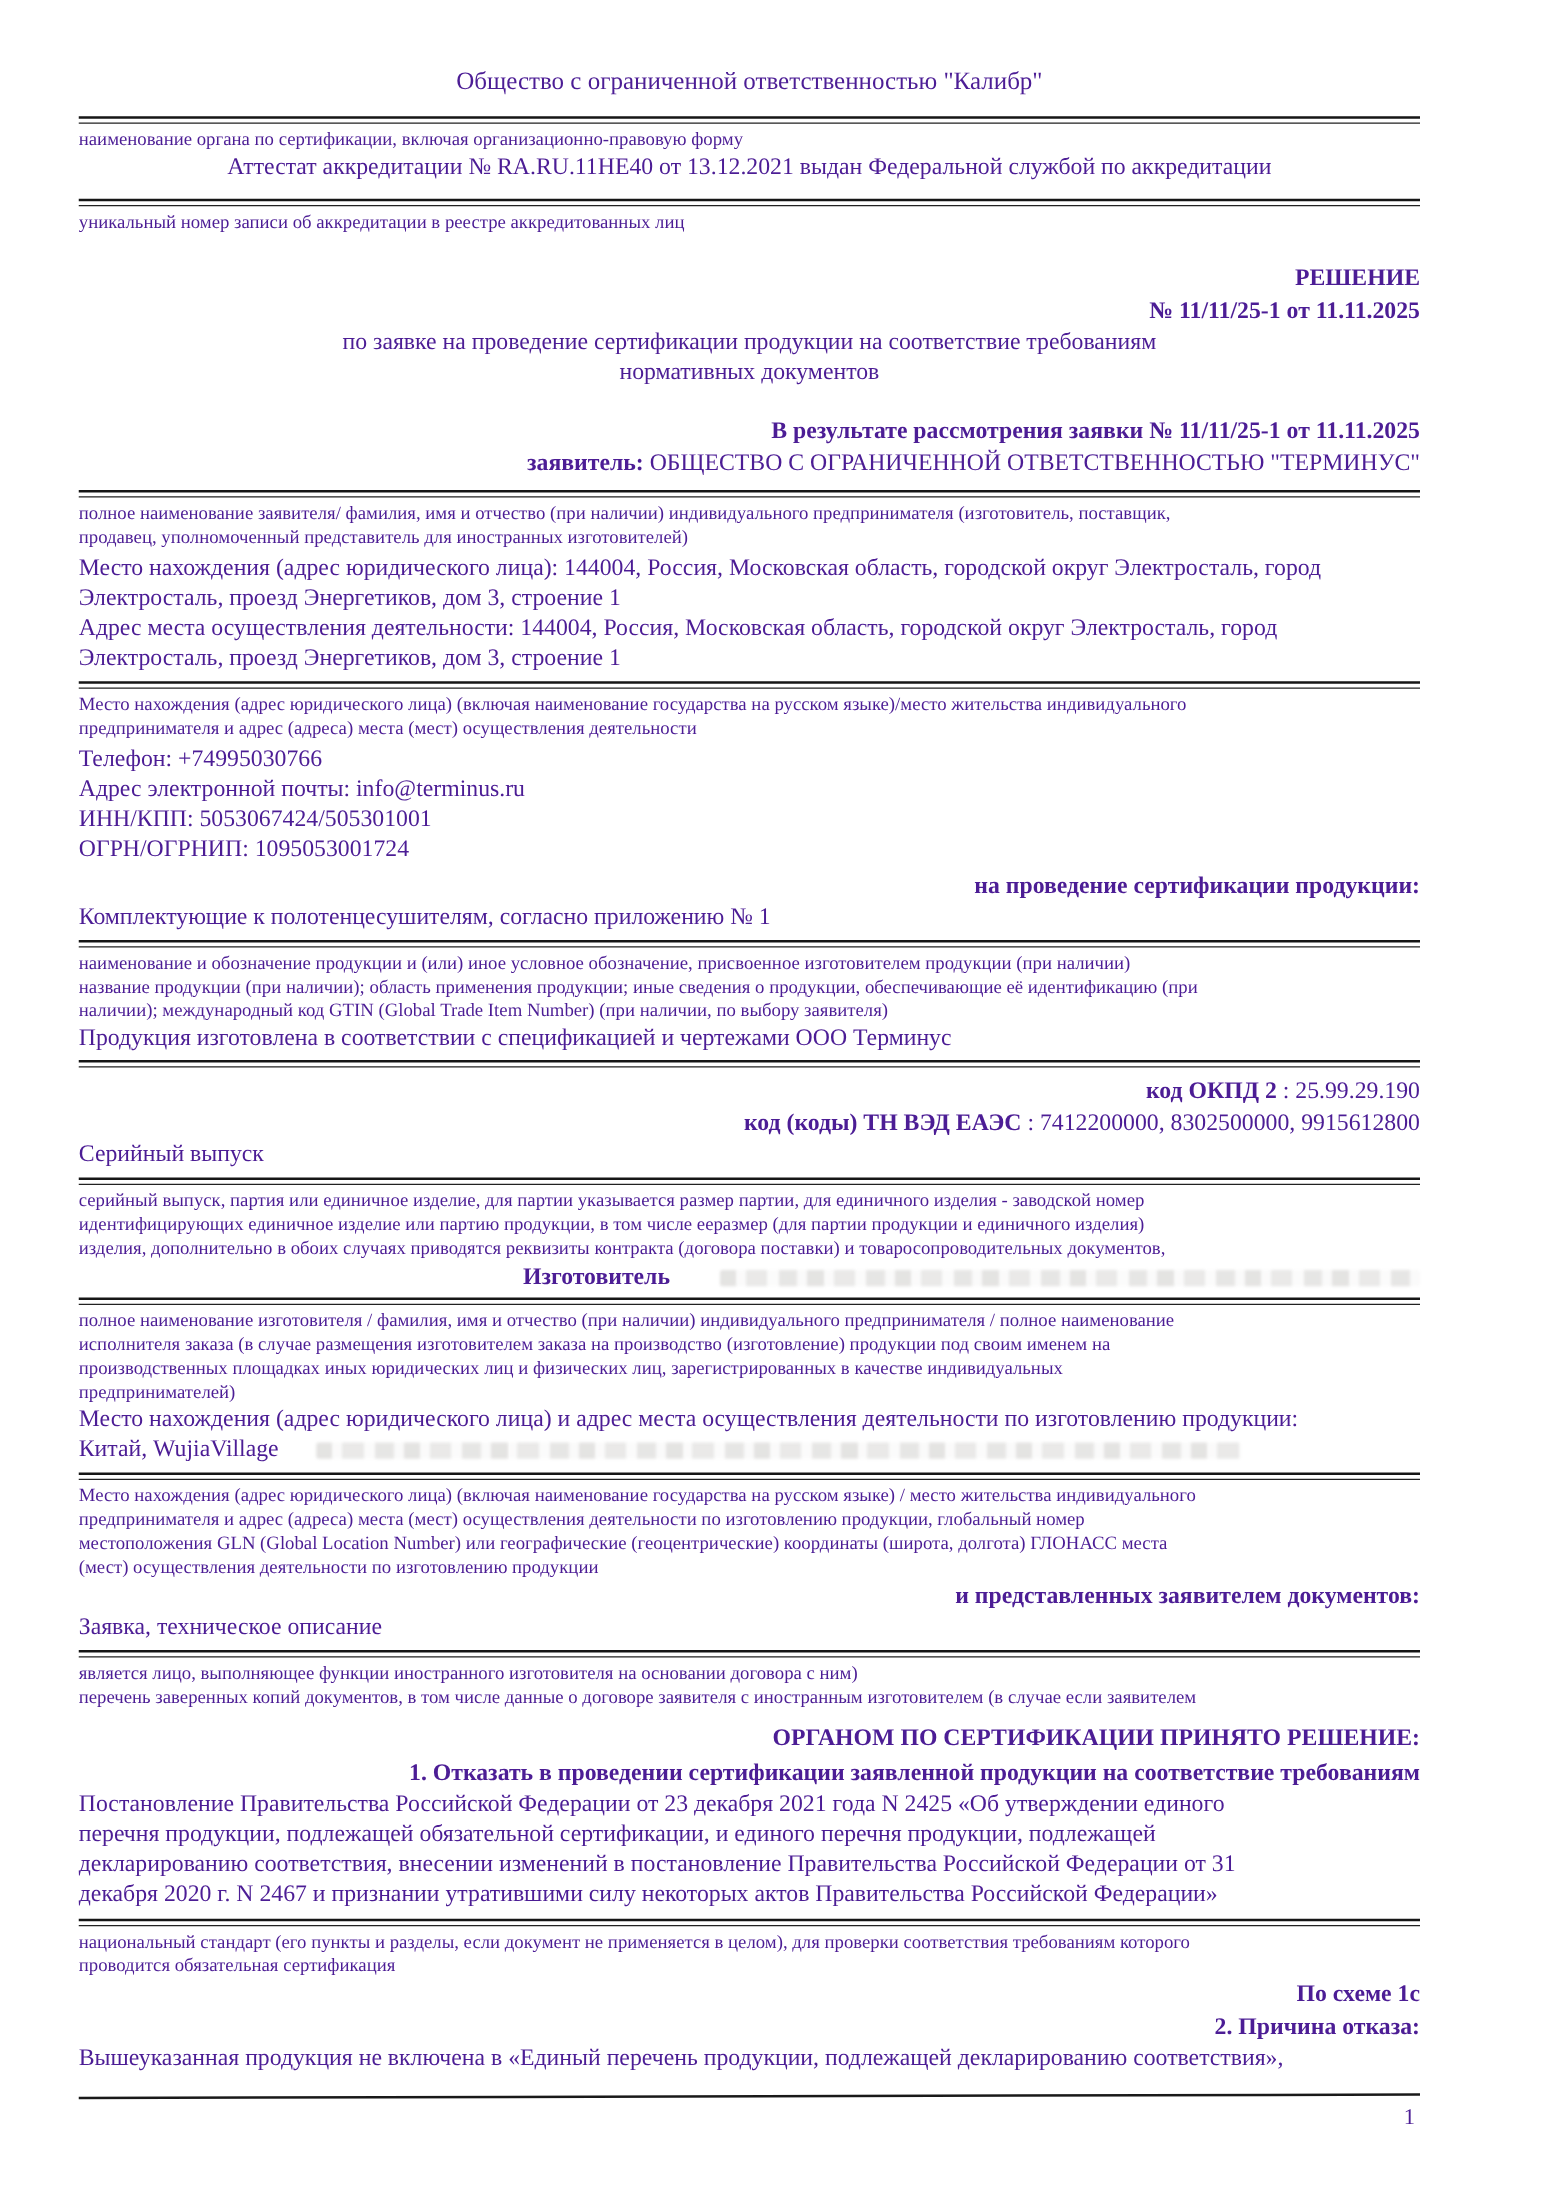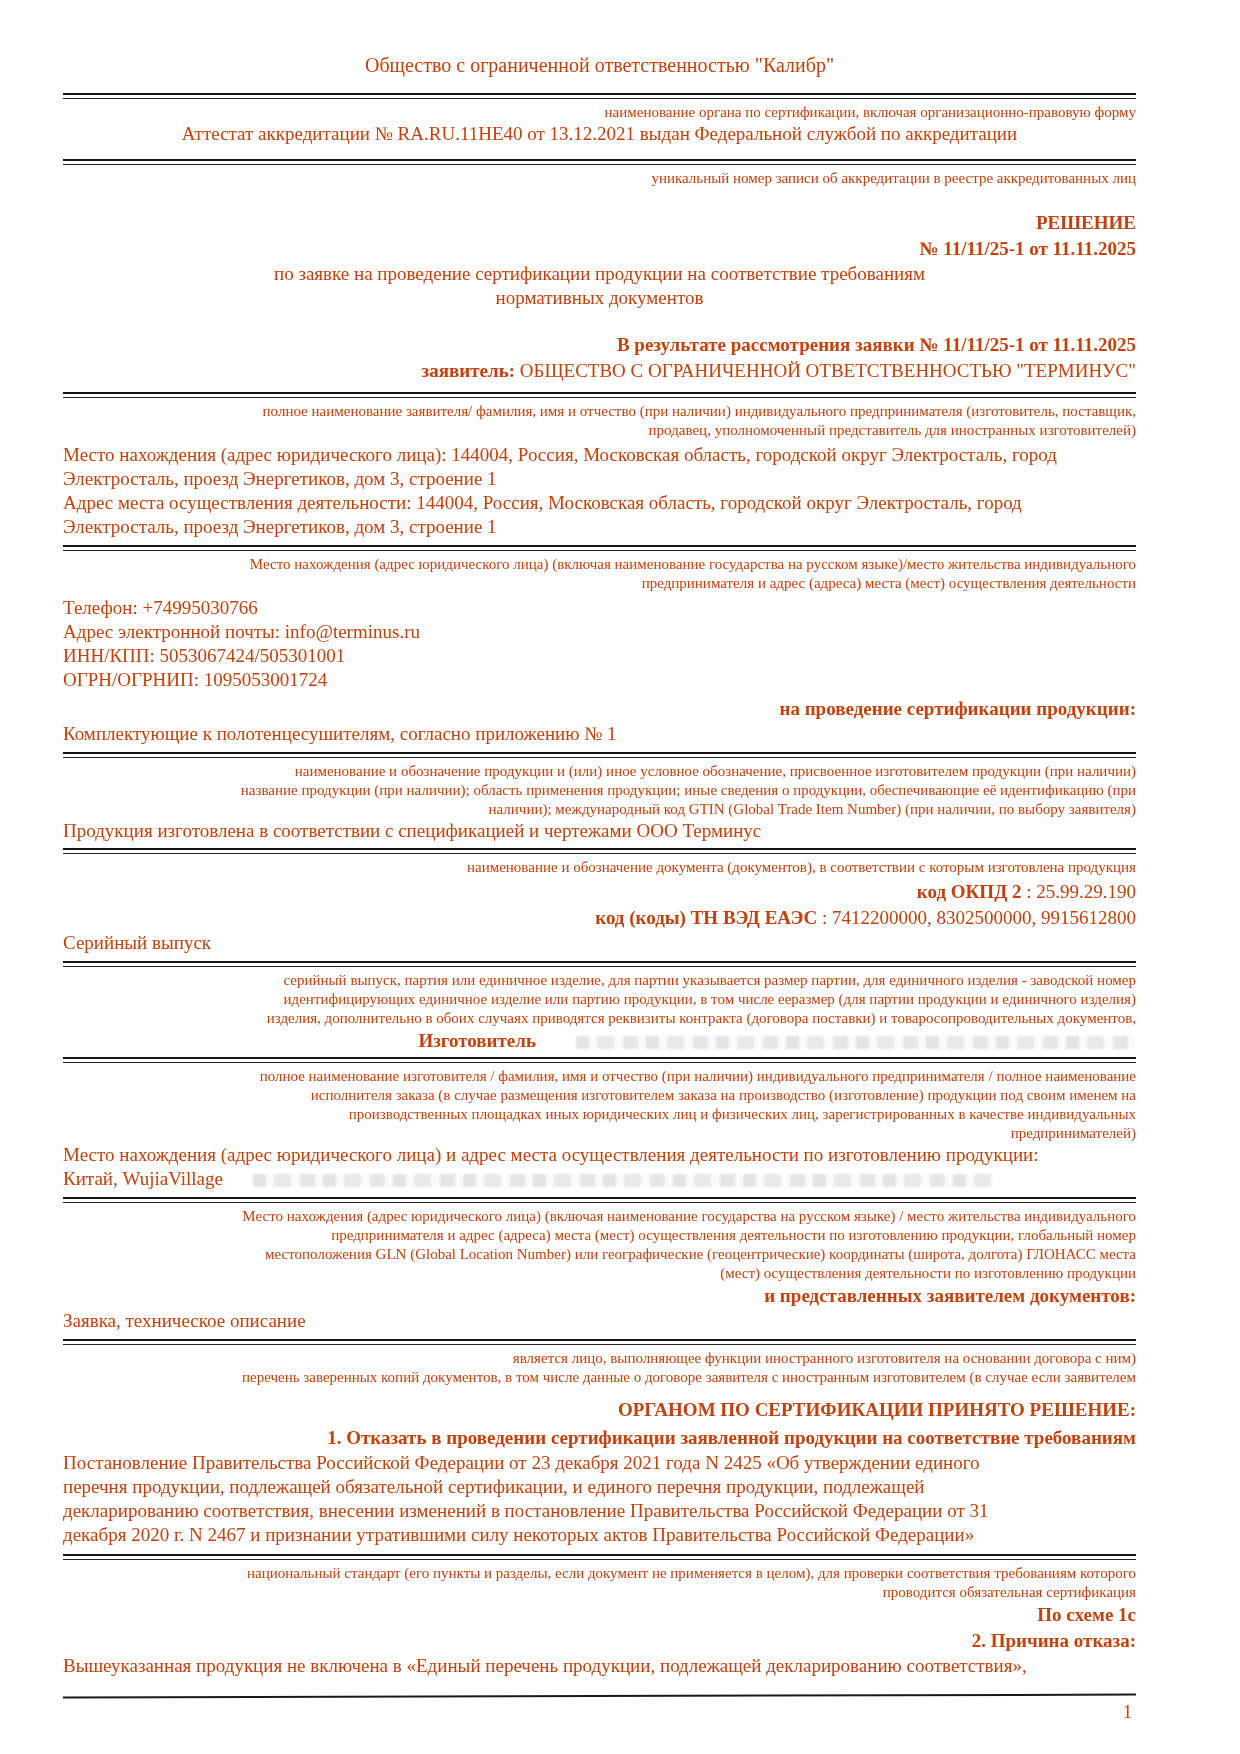--- a/index.html
+++ b/index.html
@@ -3,29 +3,29 @@
 <meta charset="utf-8">
 <style>
   html,body{margin:0;padding:0;background:#ffffff;}
   .page{
     position:relative;
     width:1240px;height:1754px;
     background:#ffffff;
     box-sizing:border-box;
     padding:52px 104px 0 63px;
     font-family:"Liberation Serif","DejaVu Serif",serif;
-    color:#c2410c;
+    color:#4c1d95;
     overflow:hidden;
   }
   .doc-body{width:100%;}
   .line{font-size:19px;line-height:24px;white-space:nowrap;}
   .line.center{text-align:center;}
   .line.title{font-size:20px;line-height:26px;}
   .line.hd{line-height:26px;text-align:right;}
-  .line.caption{font-size:15px;line-height:19px;text-align:right;white-space:normal;}
+  .line.caption{font-size:15px;line-height:19px;text-align:left;white-space:normal;}
   .b{font-weight:700;}
   .rule{
     height:3px;
     border-top:2px solid #161616;
     border-bottom:1px solid #222222;
     margin:3px 0 4px 0;
   }
   .rule.single{
     height:0;border-bottom:none;border-top:2.5px solid #191919;
     transform:rotate(-0.15deg);
@@ -90,21 +90,20 @@
       <div class="line hd"><span class="b">на проведение сертификации продукции:</span></div>
       <div class="line"><span>Комплектующие к полотенцесушителям, согласно приложению № 1</span></div>
       <div class="gap" style="height: 3px;"></div>
       <div class="rule"></div>
       <div class="line caption"><span>наименование и обозначение продукции и (или) иное условное обозначение, присвоенное изготовителем продукции (при наличии)</span></div>
       <div class="line caption"><span>название продукции (при наличии); область применения продукции; иные сведения о продукции, обеспечивающие её идентификацию (при</span></div>
       <div class="line caption"><span>наличии); международный код GTIN (Global Trade Item Number) (при наличии, по выбору заявителя)</span></div>
       <div class="line"><span>Продукция изготовлена в соответствии с спецификацией и чертежами ООО Терминус</span></div>
       <div class="gap" style="height: 2px;"></div>
       <div class="rule"></div>
-      <div class="line caption"><span>наименование и обозначение документа (документов), в соответствии с которым изготовлена продукция</span></div>
       <div class="gap" style="height: 2px;"></div>
       <div class="line hd"><span class="b">код ОКПД 2</span><span> : 25.99.29.190</span></div>
       <div class="line hd"><span class="b">код (коды) ТН ВЭД ЕАЭС</span><span> : 7412200000, 8302500000, 9915612800</span></div>
       <div class="line"><span>Серийный выпуск</span></div>
       <div class="gap" style="height: 3px;"></div>
       <div class="rule"></div>
       <div class="line caption"><span>серийный выпуск, партия или единичное изделие, для партии указывается размер партии, для единичного изделия - заводской номер</span></div>
       <div class="line caption"><span>идентифицирующих единичное изделие или партию продукции, в том числе ееразмер (для партии продукции и единичного изделия)</span></div>
       <div class="line caption"><span>изделия, дополнительно в обоих случаях приводятся реквизиты контракта (договора поставки) и товаросопроводительных документов,</span></div>
       <div class="line hd"><span class="b">Изготовитель</span><span class="smudge" style="width: 560px; margin-left: 40px;"></span></div>

